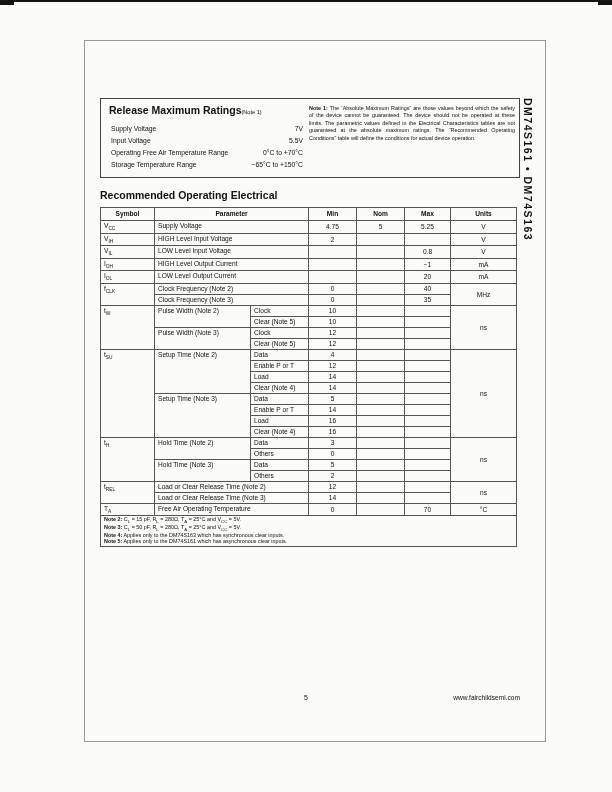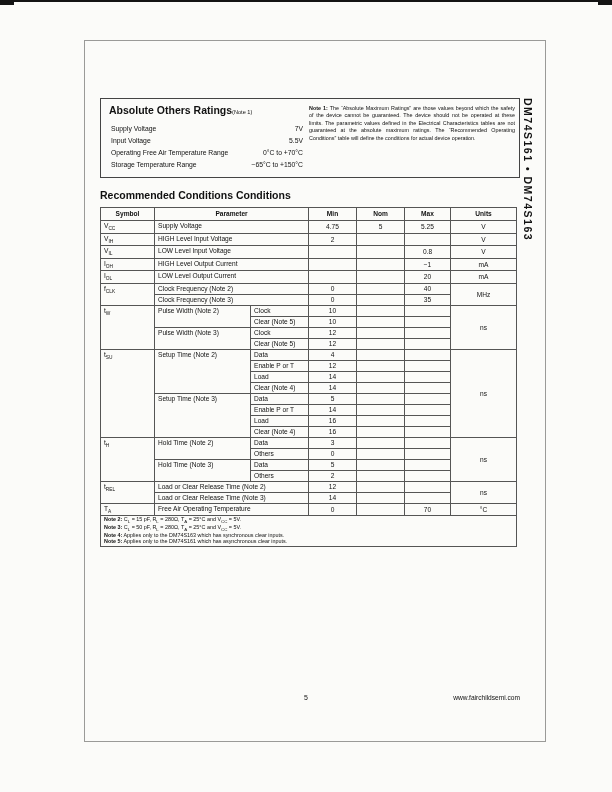--- a/index.html
+++ b/index.html
@@ -41,21 +41,21 @@
 
 <div class="page">
   <div class="topline"></div>
   <div class="corner l"></div>
   <div class="corner r"></div>
   <div class="frame"></div>
 
   <div class="side-title">DM74S161 • DM74S163</div>
 
   <div class="amr-box">
-    <div class="amr-title"><span>Absolute Others Ratings</span><span class="note-ref">(Note 1)</span></div>
+    <div class="amr-title"><span>Release Maximum Ratings</span><span class="note-ref">(Note 1)</span></div>
     <div class="amr-items">
       <div class="amr-row">
           <span class="amr-label">Supply Voltage</span>
           <span class="amr-value">7V</span>
         </div>
       <div class="amr-row">
           <span class="amr-label">Input Voltage</span>
           <span class="amr-value">5.5V</span>
         </div>
       <div class="amr-row">
@@ -63,21 +63,21 @@
           <span class="amr-value">0°C to +70°C</span>
         </div>
       <div class="amr-row">
           <span class="amr-label">Storage Temperature Range</span>
           <span class="amr-value">−65°C to +150°C</span>
         </div>
     </div>
     <div class="amr-note"><span style="font-weight: bold;">Note 1:</span><span> The “Absolute Maximum Ratings” are those values beyond which the safety of the device cannot be guaranteed. The device should not be operated at these limits. The parametric values defined in the Electrical Characteristics tables are not guaranteed at the absolute maximum ratings. The “Recommended Operating Conditions” table will define the conditions for actual device operation.</span></div>
   </div>
 
-  <div class="roc-title">Recommended Conditions Conditions</div>
+  <div class="roc-title">Recommended Operating Electrical</div>
 
   <table class="roc">
     <colgroup>
         <col style="width:54px">
         <col style="width:96px">
         <col style="width:58px">
         <col style="width:48px">
         <col style="width:48px">
         <col style="width:46px">
         <col style="width:66px">

